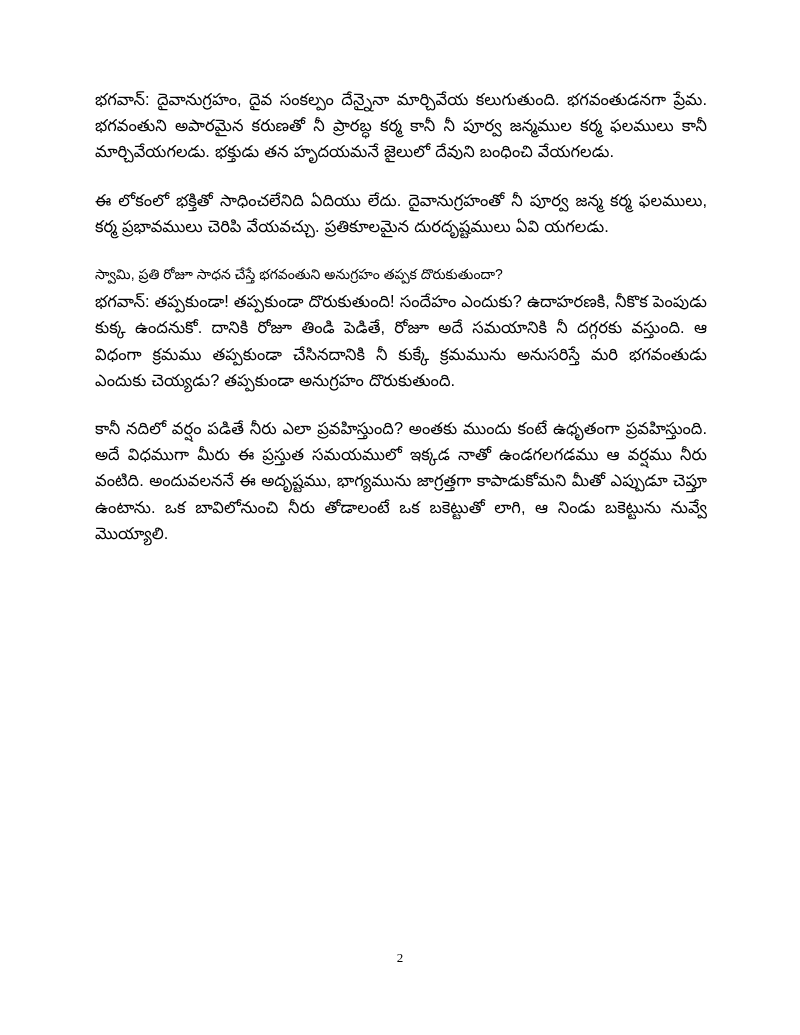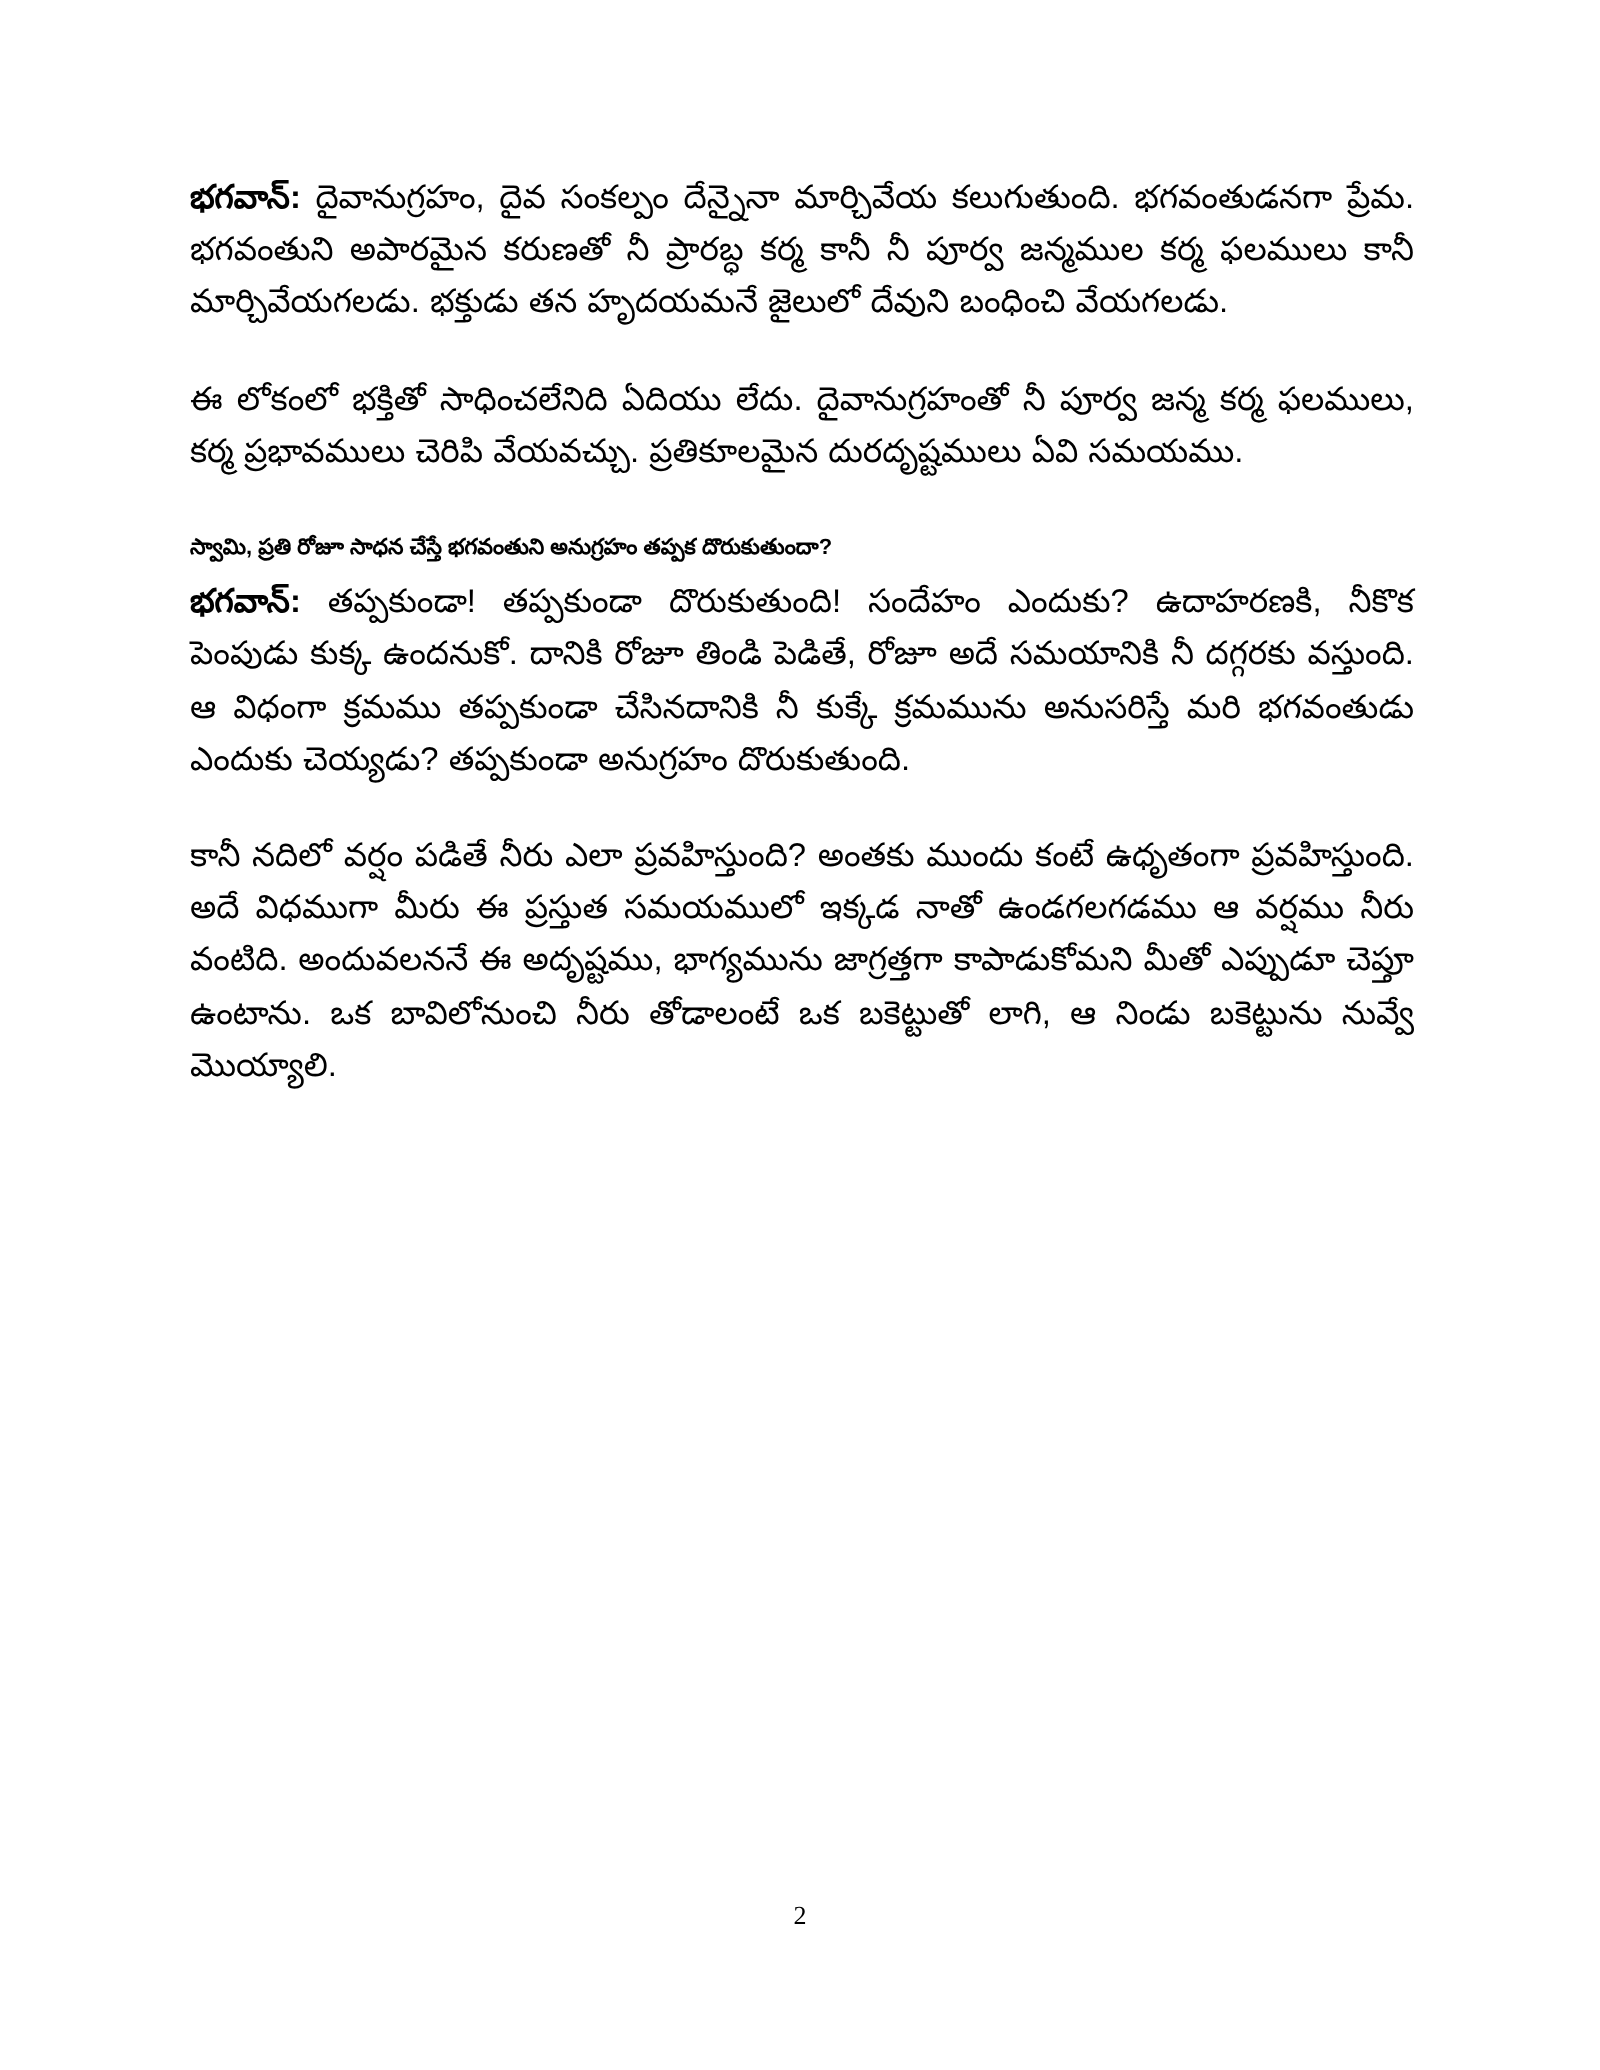--- a/index.html
+++ b/index.html
@@ -31,26 +31,26 @@
     line-height: 26.2px;
     text-align: justify;
     text-justify: inter-word;
     margin: 0 0 22px 0;
     word-spacing: 0.5px;
   }
   .para:last-of-type {
     margin-bottom: 0;
   }
   .speaker {
-    font-weight: bold;
+    font-weight: normal;
   }
   .question {
-    font-size: 11px;
+    font-size: 14px;
     line-height: 26.2px;
-    font-weight: bold;
+    font-weight: normal;
     text-align: justify;
     text-justify: inter-word;
     margin: 0 0 1px 0;
   }
   .qa-block {
     margin: 0 0 22px 0;
   }
   .qa-block .para {
     margin-bottom: 0;
   }
@@ -70,21 +70,21 @@
 </style>
 </head>
 <body>
 
 <div class="page">
 
   <div class="content">
 
     <p class="para"><span class="speaker">భగవాన్:</span><span> దైవానుగ్రహం, దైవ సంకల్పం దేన్నైనా మార్చివేయ కలుగుతుంది. భగవంతుడనగా ప్రేమ. భగవంతుని అపారమైన కరుణతో నీ ప్రారబ్ధ కర్మ కానీ నీ పూర్వ జన్మముల కర్మ ఫలములు కానీ మార్చివేయగలడు. భక్తుడు తన హృదయమనే జైలులో దేవుని బంధించి వేయగలడు.</span></p>
 
-    <p class="para">ఈ లోకంలో భక్తితో సాధించలేనిది ఏదియు లేదు. దైవానుగ్రహంతో నీ పూర్వ జన్మ కర్మ ఫలములు, కర్మ ప్రభావములు చెరిపి వేయవచ్చు. ప్రతికూలమైన దురదృష్టములు ఏవి సమయము.</p>
+    <p class="para">ఈ లోకంలో భక్తితో సాధించలేనిది ఏదియు లేదు. దైవానుగ్రహంతో నీ పూర్వ జన్మ కర్మ ఫలములు, కర్మ ప్రభావములు చెరిపి వేయవచ్చు. ప్రతికూలమైన దురదృష్టములు ఏవి యగలడు.</p>
 
 
 
     <div class="qa-block">
       <p class="question">స్వామి, ప్రతి రోజూ సాధన చేస్తే భగవంతుని అనుగ్రహం తప్పక దొరుకుతుందా?</p>
       <p class="para"><span class="speaker">భగవాన్:</span><span> తప్పకుండా! తప్పకుండా దొరుకుతుంది! సందేహం ఎందుకు? ఉదాహరణకి, నీకొక పెంపుడు కుక్క ఉందనుకో. దానికి రోజూ తిండి పెడితే, రోజూ అదే సమయానికి నీ దగ్గరకు వస్తుంది. ఆ విధంగా క్రమము తప్పకుండా చేసినదానికి నీ కుక్కే క్రమమును అనుసరిస్తే మరి భగవంతుడు ఎందుకు చెయ్యడు? తప్పకుండా అనుగ్రహం దొరుకుతుంది.</span></p>
     </div>
 
 
 

